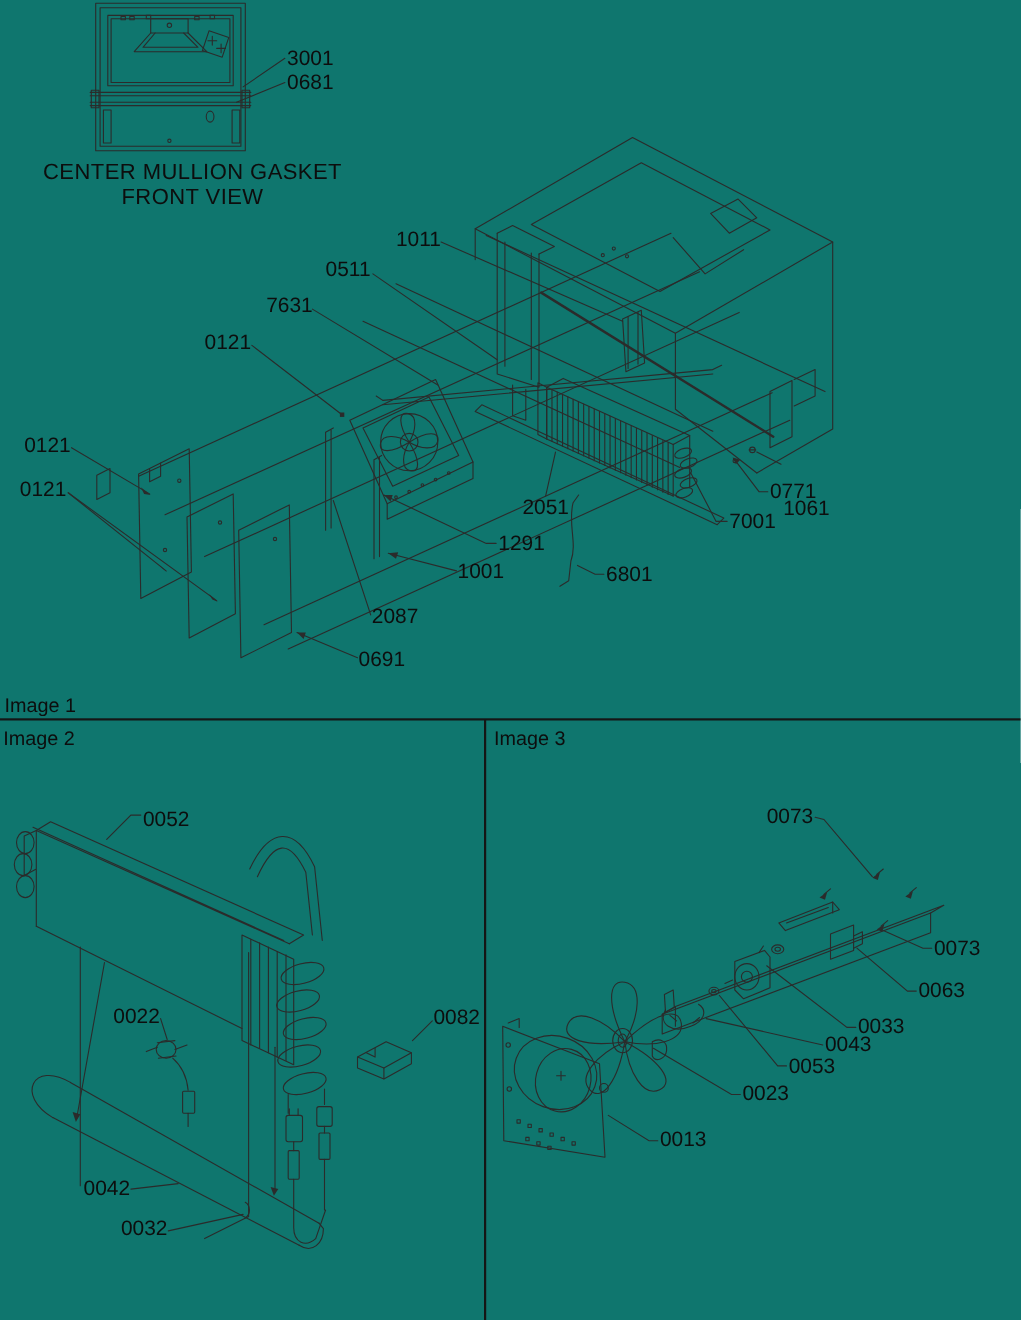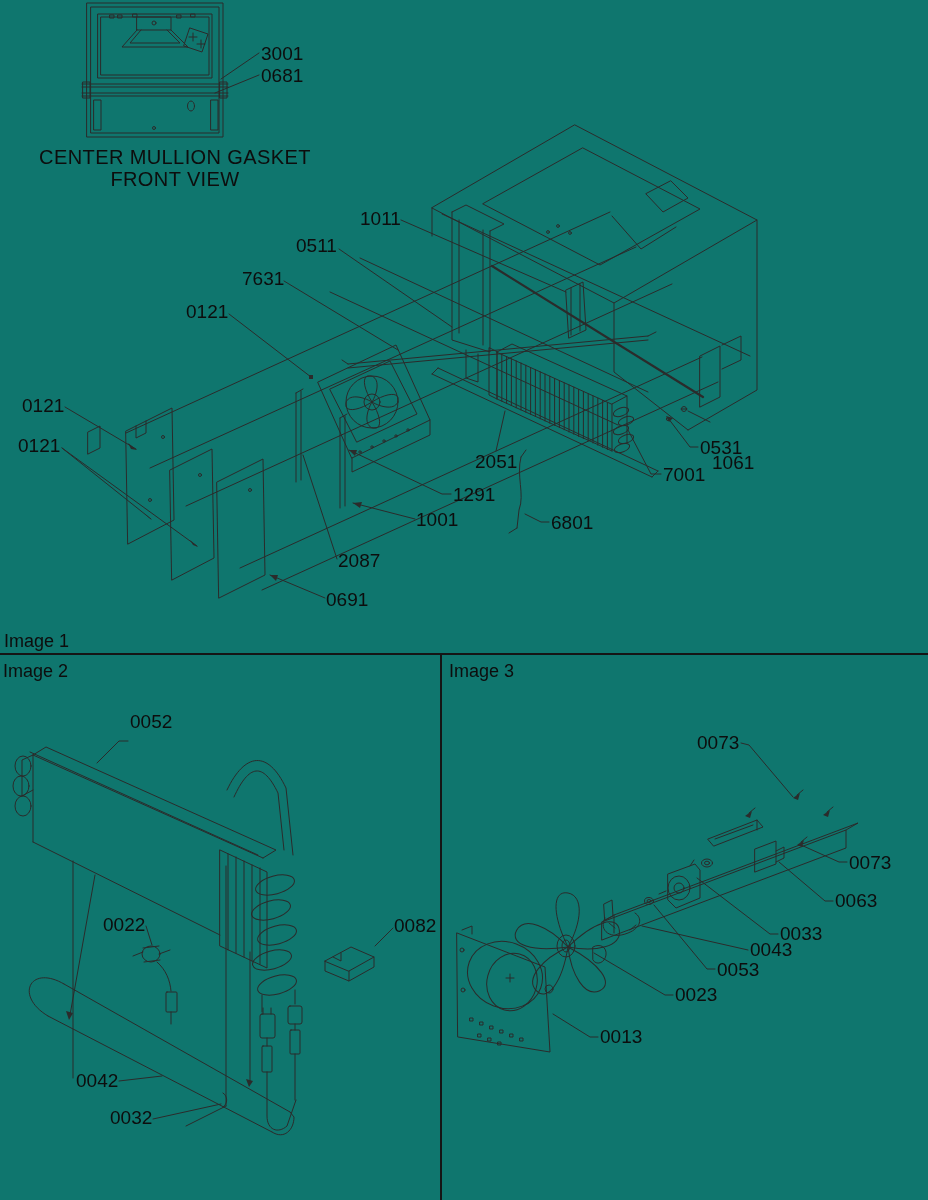--- a/index.html
+++ b/index.html
@@ -306,36 +306,36 @@
   <div class="cap" style="top:168px;">FRONT VIEW</div>
   <div class="cap" style="top:146px;">CENTER MULLION GASKET</div>
 
   <div class="lbl" style="left:360px;top:209px;">1011</div>
   <div class="lbl" style="left:296px;top:236px;">0511</div>
   <div class="lbl" style="left:242px;top:269px;">7631</div>
   <div class="lbl" style="left:186px;top:302px;">0121</div>
   <div class="lbl" style="left:22px;top:396px;">0121</div>
   <div class="lbl" style="left:18px;top:436px;">0121</div>
   <div class="lbl" style="left:712px;top:413px;margin-top:40px;">1061</div>
-  <div class="lbl" style="left:700px;top:438px;">0531</div>
+  <div class="lbl" style="left:700px;top:438px;">0771</div>
   <div class="lbl" style="left:663px;top:465px;">7001</div>
   <div class="lbl" style="left:475px;top:452px;">2051</div>
   <div class="lbl" style="left:453px;top:485px;">1291</div>
   <div class="lbl" style="left:416px;top:510px;">1001</div>
   <div class="lbl" style="left:551px;top:513px;">6801</div>
   <div class="lbl" style="left:338px;top:551px;">2087</div>
   <div class="lbl" style="left:326px;top:590px;">0691</div>
 
   <div class="sec" style="left:4px;top:632px;">Image 1</div>
   <div class="hdiv"></div>
   <div class="vdiv"></div>
   <div class="sec" style="left:3px;top:662px;">Image 2</div>
   <div class="sec" style="left:449px;top:662px;">Image 3</div>
 
-  <div class="lbl" style="left:130px;top:712px;text-align:center;">0052</div>
+  <div class="lbl" style="left:130px;top:736px;text-align:center;">0052</div>
   <div class="lbl" style="left:103px;top:915px;">0022</div>
   <div class="lbl" style="left:394px;top:916px;">0082</div>
   <div class="lbl" style="left:76px;top:1071px;">0042</div>
   <div class="lbl" style="left:110px;top:1108px;">0032</div>
 
   <div class="lbl" style="left:697px;top:733px;">0073</div>
   <div class="lbl" style="left:849px;top:853px;">0073</div>
   <div class="lbl" style="left:835px;top:891px;">0063</div>
   <div class="lbl" style="left:780px;top:924px;">0033</div>
   <div class="lbl" style="left:750px;top:940px;">0043</div>

